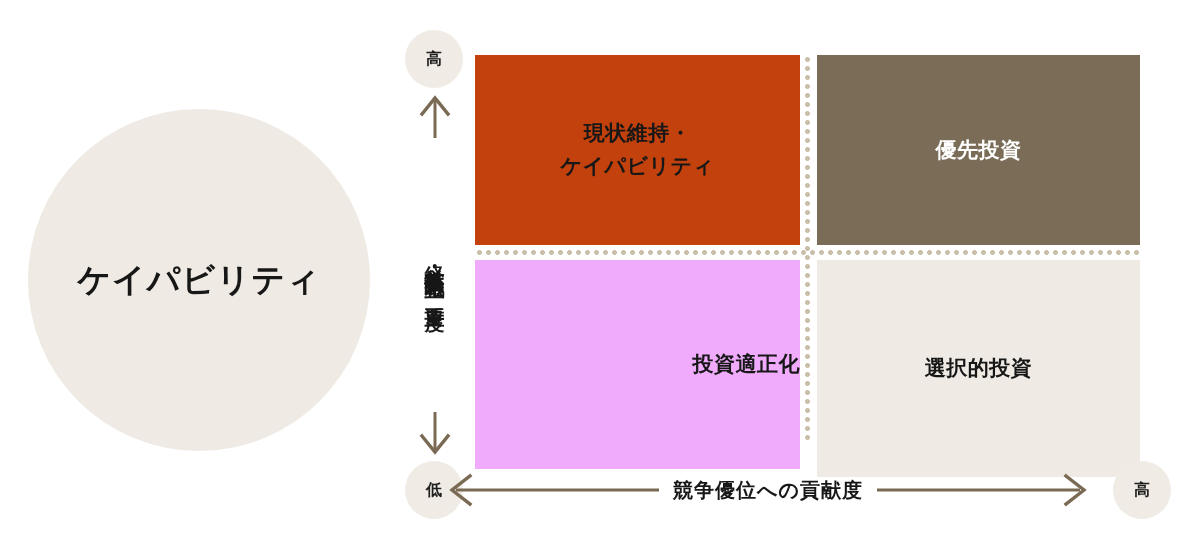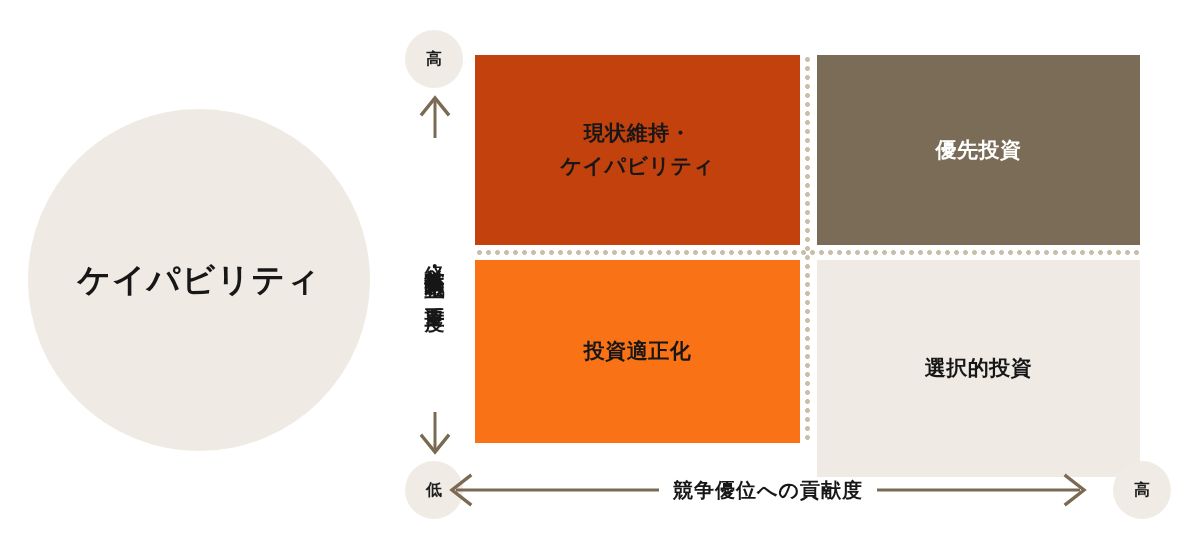--- a/index.html
+++ b/index.html
@@ -108,21 +108,21 @@
     align-items: center;
     justify-content: center;
     text-align: center;
     font-size: 21px;
     font-weight: bold;
     line-height: 1.55;
     letter-spacing: 0.5px;
   }
   #q-tl { left: 0;     top: 0;     width: 325px; height: 190px; background: #c2410c; color: #171717; }
   #q-tr { left: 342px; top: 0;     width: 323px; height: 190px; background: #7a6c57; color: #ffffff; }
-  #q-bl { left: 0;     top: 205px; width: 325px; height: 183px; background: #f97316; color: #171717; }
+  #q-bl { left: 0;     top: 205px; width: 325px; height: 209px; background: #f0abfc; color: #171717; justify-content: flex-end; }
   #q-br { left: 342px; top: 205px; width: 323px; height: 217px; background: #efebe4; color: #171717; }
 
   
   #divider-h {
     position: absolute;
     left: 0;
     top: 195px;
     width: 665px;
     height: 5px;
     background-image: radial-gradient(circle, #c9bfa9 0 2.2px, rgba(0,0,0,0) 2.4px);

